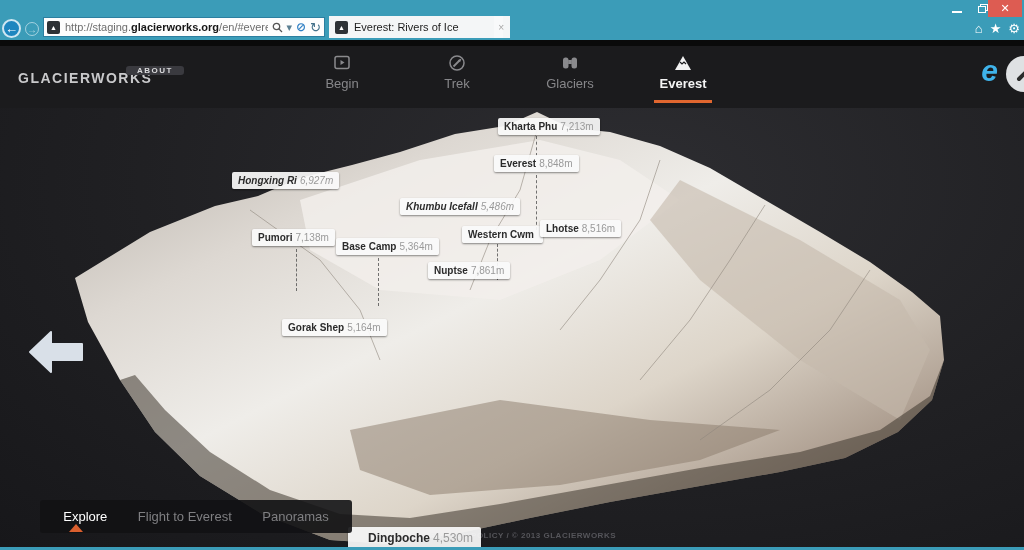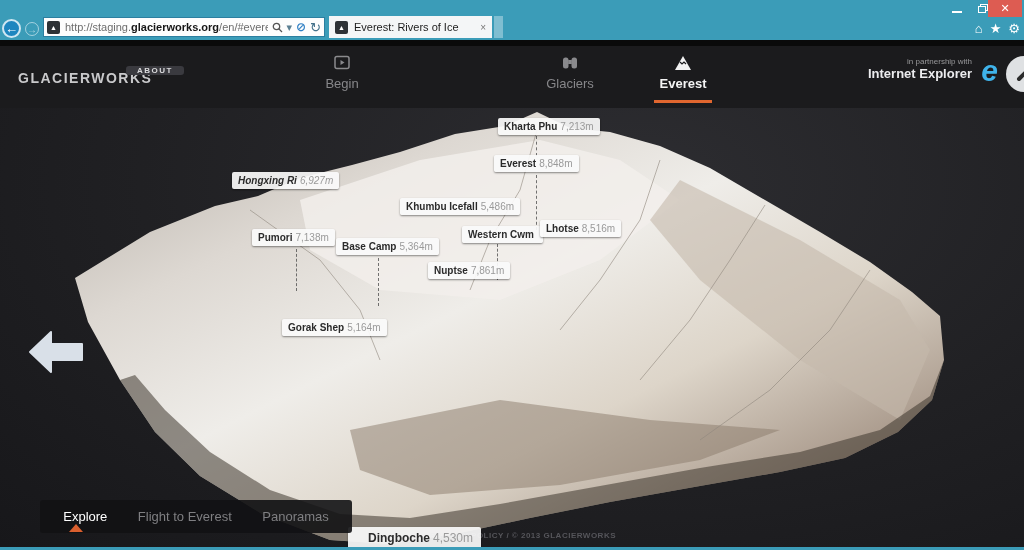--- a/index.html
+++ b/index.html
@@ -23,21 +23,21 @@
   .fwd  { left:25px; top:22px; width:14px; height:14px; border:1px solid rgba(230,243,248,.6); color:rgba(230,243,248,.65); font-size:10px; }
 
   .addr { position:absolute; left:43px; top:17px; width:282px; height:20px; background:#fdfdfd; border:1px solid #2c7fa0; display:flex; align-items:center; padding:0 3px; font-size:11px; }
   .favicon { width:13px; height:13px; background:#2e3236; border-radius:2px; color:#fff; font-size:7px; display:flex; align-items:center; justify-content:center; flex:none; }
   .addr .url { margin-left:5px; white-space:nowrap; overflow:hidden; color:#6d6d6d; flex:1; }
   .addr .url b { color:#161616; }
   .addr-ic { flex:none; margin-left:4px; font-size:11px; color:#5b7f92; display:flex; align-items:center; }
   .ic-block { color:#2f7fc4; font-size:12px; font-weight:bold; }
   .ic-refresh { color:#44718a; font-size:13px; }
 
-  .tab { position:absolute; left:329px; top:16px; width:163px; height:22px; background:#f4f6f7; display:flex; align-items:center; padding:0 6px; font-size:11px; color:#1d1d1d; }
+  .tab { position:absolute; left:329px; top:16px; width:181px; height:22px; background:#f4f6f7; display:flex; align-items:center; padding:0 6px; font-size:11px; color:#1d1d1d; }
   .tab .title { margin-left:6px; flex:1; white-space:nowrap; overflow:hidden; }
   .tab .x { color:#777; font-size:10px; margin-left:4px; }
   .newtab-stub { position:absolute; left:494px; top:16px; width:9px; height:22px; background:rgba(255,255,255,.35); }
 
   .chrome-right { position:absolute; right:4px; top:21px; display:flex; gap:7px; color:#fff; font-size:13px; }
   .chrome-right span { cursor:default; }
 
   
   .black-strip { position:absolute; left:0; top:40px; width:1024px; height:6px; background:#0a0a0a; z-index:55; }
   .navbar { position:absolute; left:0; top:46px; width:1024px; height:62px; background:#1b1b1d; z-index:55; }
@@ -168,41 +168,45 @@
     <div class="brand">GLACIERWORKS</div>
     <div class="about">ABOUT</div>
 
     <div class="nav-item" style="left:287px">
       <svg width="20" height="18" viewBox="0 0 20 18">
           <rect x="3" y="2.5" width="14" height="12" rx="2" fill="none" stroke="#8a8a8d" stroke-width="1.5"></rect>
           <polygon points="8.5,6 8.5,11 12.5,8.5" fill="#8a8a8d"></polygon>
         </svg>
       <span>Begin</span>
     </div>
+    <div class="nav-item" style="left:402px">
+      <svg width="20" height="18" viewBox="0 0 20 18">
+          <circle cx="10" cy="9" r="7" fill="none" stroke="#8a8a8d" stroke-width="1.5"></circle>
+          <line x1="6.5" y1="12.5" x2="13" y2="6" stroke="#8a8a8d" stroke-width="1.8"></line>
+          <polygon points="14.5,4.5 10.8,6.2 13,8.2" fill="#8a8a8d"></polygon>
+        </svg>
+      <span>Trek</span>
+    </div>
     <div class="nav-item" style="left:515px">
       <svg width="20" height="18" viewBox="0 0 20 18">
           <rect x="3" y="3.5" width="5.5" height="11" rx="2.5" fill="#8a8a8d"></rect>
           <rect x="11.5" y="3.5" width="5.5" height="11" rx="2.5" fill="#8a8a8d"></rect>
           <rect x="8.2" y="6" width="3.6" height="4" fill="#8a8a8d"></rect>
         </svg>
       <span>Glaciers</span>
     </div>
     <div class="nav-item active" style="left:628px">
       <svg width="22" height="18" viewBox="0 0 22 18">
           <polygon points="11,2 19,16 3,16" fill="#f2f2f2"></polygon>
           <polyline points="8,8 10,10 12,8 14,10" fill="none" stroke="#1b1b1d" stroke-width="1.2"></polyline>
         </svg>
       <span>Everest</span>
     </div>
     <div class="everest-underline"></div>
 
-    <div class="partner">
-      <div class="l1">in partnership with</div>
-      <div class="l2">Internet Explorer</div>
-    </div>
     <div class="ie-logo">e</div>
     <div class="wrench-circle">
       <svg width="18" height="18" viewBox="0 0 18 18">
           <path d="M4,14 L11,7" stroke="#2b2b2b" stroke-width="4" stroke-linecap="round"></path>
           <circle cx="12.5" cy="5.5" r="3.4" fill="#2b2b2b"></circle>
           <circle cx="14" cy="4" r="2.1" fill="#dfe1e3"></circle>
         </svg>
     </div>
   </div>
 
@@ -212,21 +216,21 @@
 
   <div class="leader" style="left:536px; top:136px; height:20px;"></div>
   <div class="leader" style="left:536px; top:175px; height:55px;"></div>
   <div class="leader" style="left:296px; top:249px; height:42px;"></div>
   <div class="leader" style="left:378px; top:258px; height:48px;"></div>
   <div class="leader" style="left:497px; top:244px; height:36px;"></div>
 
   <div class="map-label" style="left:498px; top:118px;"><span>Kharta Phu</span><span class="elev">7,213m</span></div>
   <div class="map-label lbl-everest" style="left:494px; top:155px;"><span>Everest</span><span class="elev">8,848m</span></div>
   <div class="map-label" style="left:232px; top:172px;font-style:italic;"><span>Hongxing Ri</span><span class="elev">6,927m</span></div>
-  <div class="map-label" style="left:400px; top:198px;"><span>Khumbu Icefall</span><span class="elev">5,486m</span></div>
+  <div class="map-label" style="left:400px; top:198px;font-style:italic;"><span>Khumbu Icefall</span><span class="elev">5,486m</span></div>
   <div class="map-label" style="left:462px; top:226px;"><span>Western Cwm</span><span class="elev"></span></div>
   <div class="map-label" style="left:540px; top:220px;"><span>Lhotse</span><span class="elev">8,516m</span></div>
   <div class="map-label" style="left:252px; top:229px;"><span>Pumori</span><span class="elev">7,138m</span></div>
   <div class="map-label" style="left:336px; top:238px;"><span>Base Camp</span><span class="elev">5,364m</span></div>
   <div class="map-label" style="left:428px; top:262px;"><span>Nuptse</span><span class="elev">7,861m</span></div>
   <div class="map-label" style="left:282px; top:319px;"><span>Gorak Shep</span><span class="elev">5,164m</span></div>
   <div class="map-label lbl-dingboche" style="left:348px; top:527px;padding-left:20px;"><span>Dingboche</span><span class="elev">4,530m</span></div>
 
   <div class="footer-text">PRIVACY POLICY / © 2013 GLACIERWORKS</div>
 

